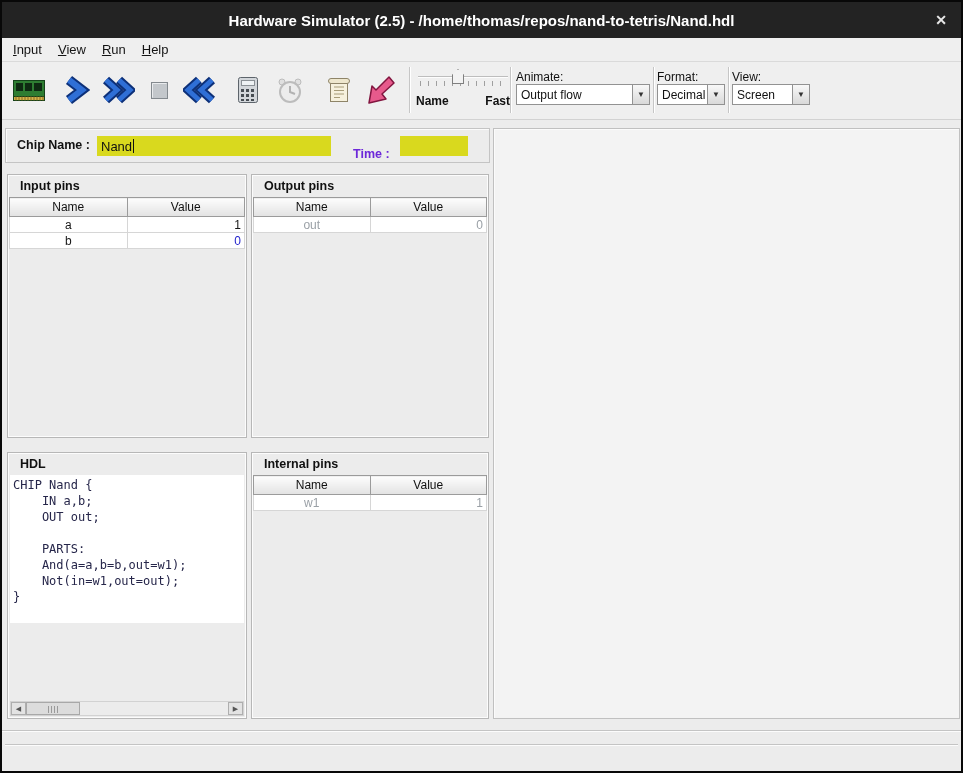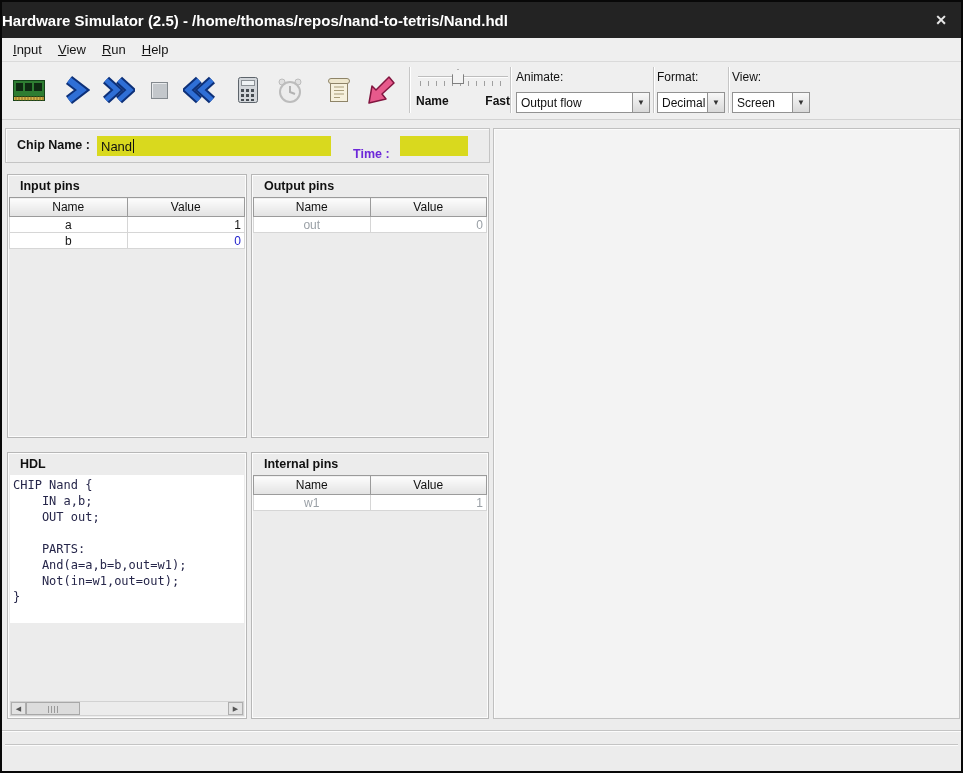--- a/index.html
+++ b/index.html
@@ -1,21 +1,21 @@
 <!DOCTYPE html>
 <html><head>
 <meta charset="utf-8">
 <style>
   * { margin:0; padding:0; box-sizing:border-box; }
   html,body { width:963px; height:773px; background:#fff; font-family:"Liberation Sans",sans-serif; }
   .window { position:relative; width:963px; height:773px; background:#ececec; border:2px solid #080808; overflow:hidden; }
 
   
   .titlebar { position:absolute; left:0; top:0; right:0; height:36px; background:#232323; color:#fff;
-              display:flex; align-items:center; font-weight:bold; font-size:15px; }
+              display:flex; align-items:center; justify-content:center; font-weight:bold; font-size:15px; }
   .close-btn { position:absolute; right:14px; top:0; height:36px; display:flex; align-items:center; color:#e8e8e8; font-size:14px; cursor:default; }
 
   
   .menubar { position:absolute; left:0; top:36px; right:0; height:24px; background:#efefef;
              border-bottom:1px solid #dadada; display:flex; align-items:center; padding-left:3px; }
   .menu-item { display:inline-block; padding:3px 8px; font-size:13px; color:#141414; }
   .menu-item::first-letter { text-decoration:underline; }
 
   
   .toolbar { position:absolute; left:0; top:60px; right:0; height:58px; background:#efefef; border-bottom:1px solid #d2d2d2; }
@@ -25,21 +25,21 @@
   .slider { position:absolute; left:414px; top:4px; width:94px; height:50px; }
   .slider-track { position:absolute; left:2px; right:2px; top:10px; height:2px; background:#bdbdbd; border-bottom:1px solid #fdfdfd; }
   .slider-ticks { position:absolute; left:4px; right:4px; top:15px; height:5px;
                   background:repeating-linear-gradient(90deg,#9f9f9f 0 1px,transparent 1px 8px); }
   .slider-thumb { position:absolute; left:36px; top:3px; width:12px; height:15px; background:#f2f2f2; border:1px solid #7f7f7f;
                   clip-path:polygon(50% 0,100% 38%,100% 100%,0 100%,0 38%); }
   .slider-labels { position:absolute; left:0; right:0; top:28px; display:flex; justify-content:space-between;
                    font-weight:bold; font-size:12px; color:#111; }
 
   .ctrl-group { position:absolute; top:8px; }
-  .ctrl-label { display:block; font-size:12px; color:#111; margin-bottom:8px; }
+  .ctrl-label { display:block; font-size:12px; color:#111; margin-bottom:0; }
   .combo { height:21px; background:#fff; border:1px solid #929292; display:flex; align-items:center; }
   .combo-text { flex:1; font-size:12px; color:#111; padding-left:4px; white-space:nowrap; overflow:hidden; }
   .combo-btn { width:17px; align-self:stretch; background:linear-gradient(#f8f8f8,#d9d9d9); border-left:1px solid #929292;
                display:flex; align-items:center; justify-content:center; font-size:8px; color:#333; }
 
   
   .chipbar { position:absolute; left:3px; top:126px; width:485px; height:35px; background:#ececec;
              border:1px solid #c4c4c4; box-shadow:inset 1px 1px 0 #fbfbfb; }
   .chip-label { position:absolute; left:11px; top:9px; font-weight:bold; font-size:12.5px; color:#111; }
   .field { position:absolute; top:7px; height:20px; background:#d9d91e; display:flex; align-items:center; padding-left:4px;

